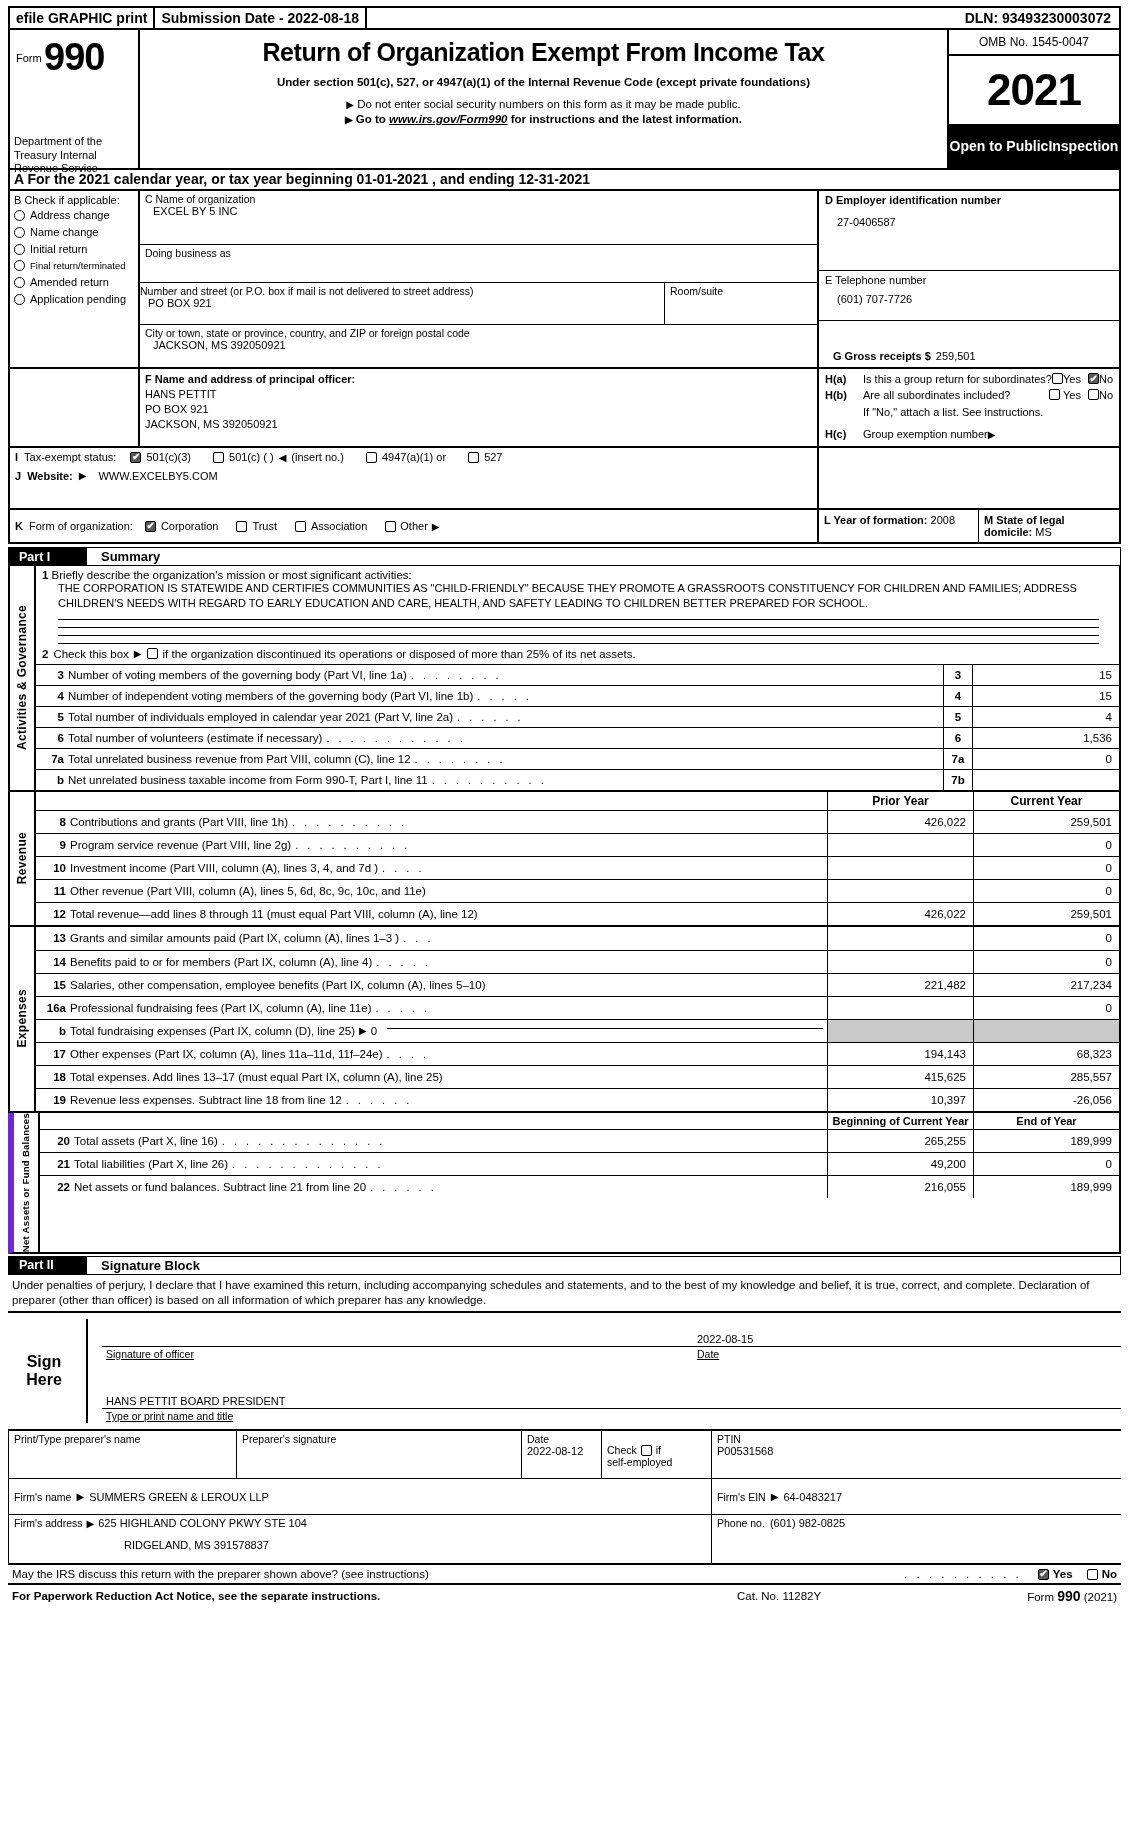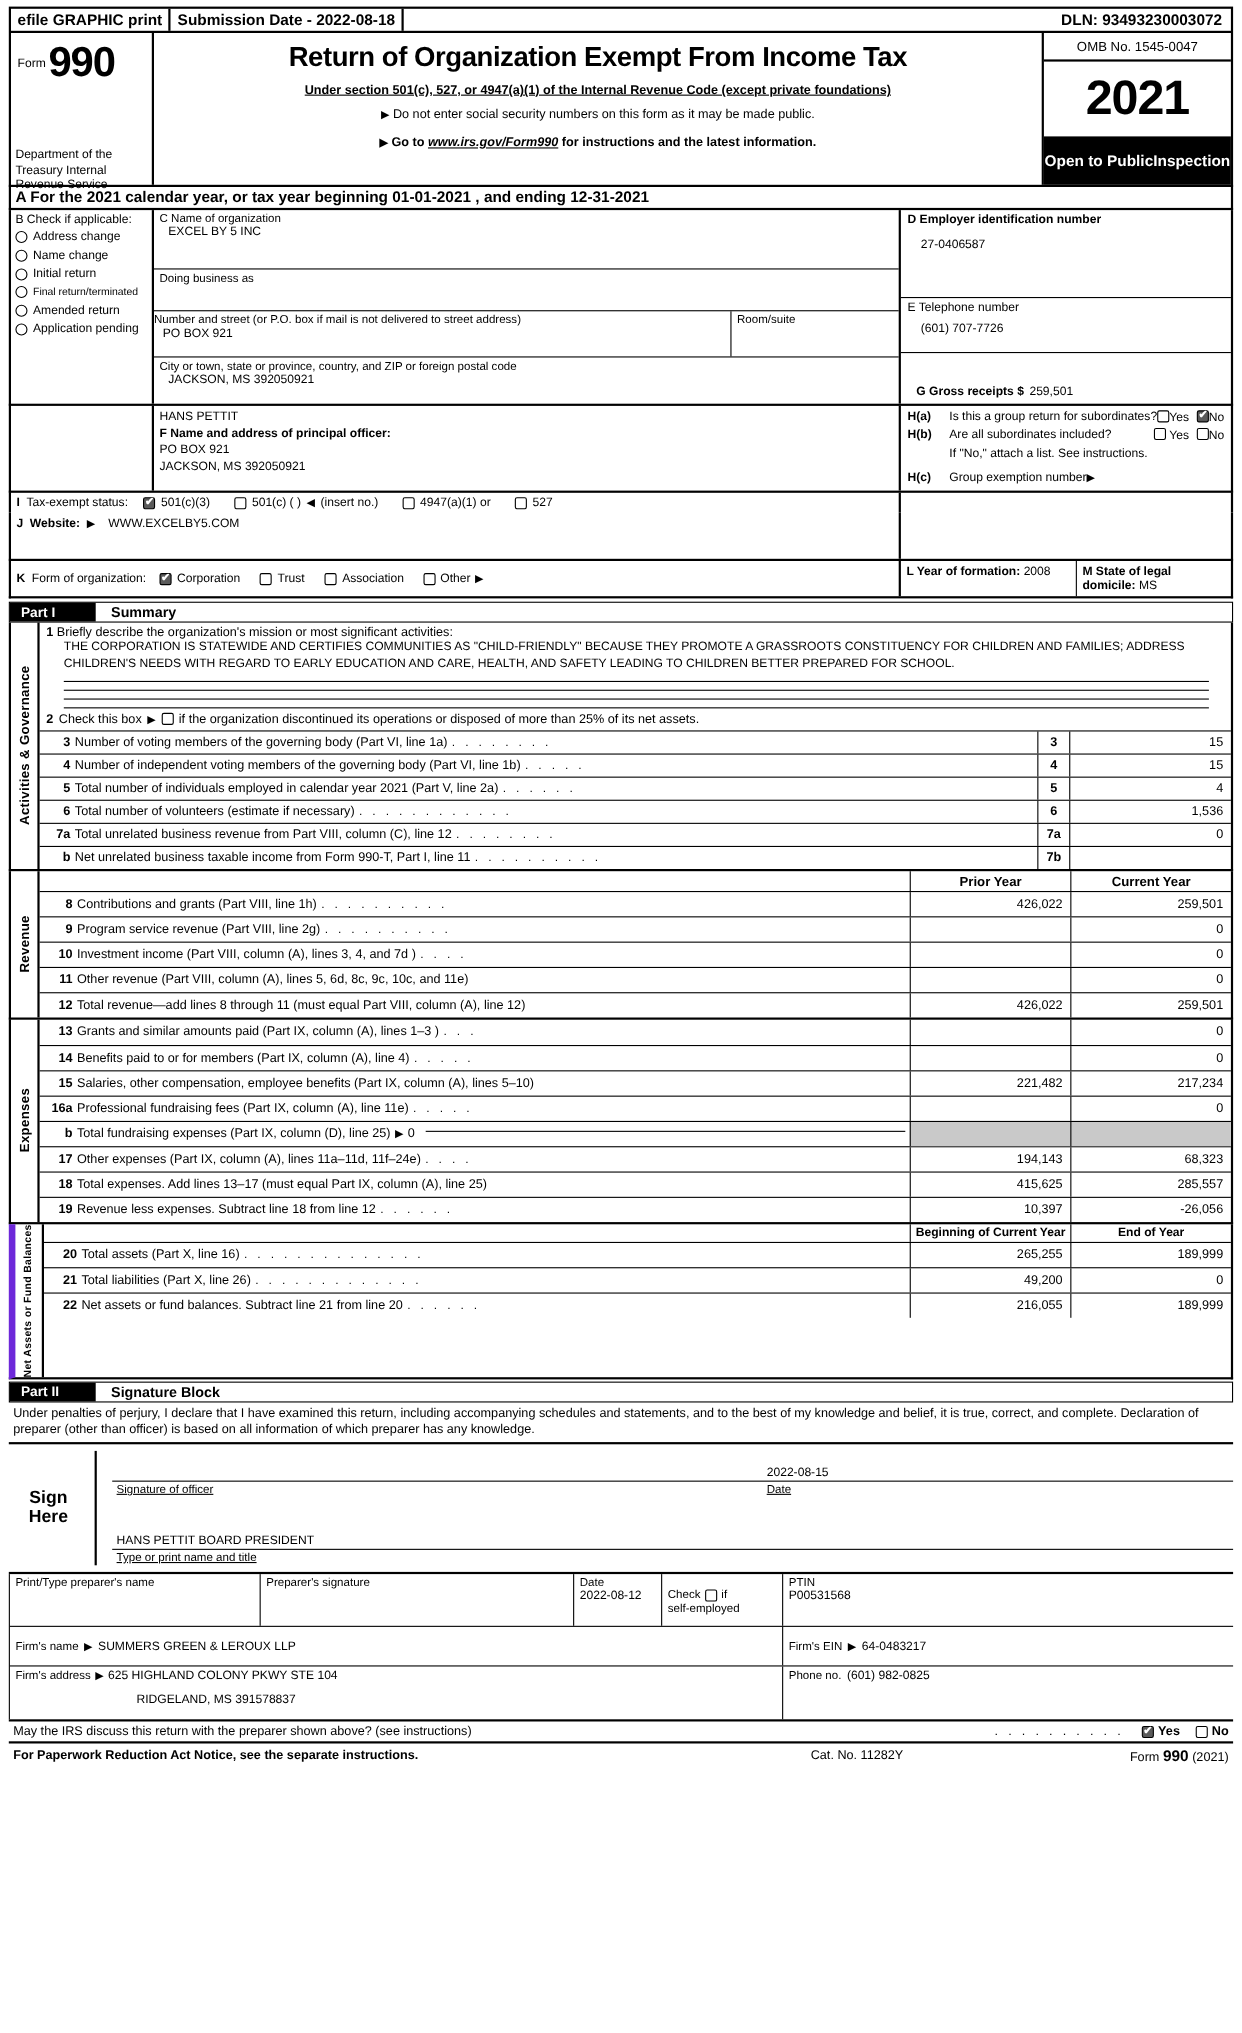--- a/index.html
+++ b/index.html
@@ -18,23 +18,23 @@
   .efile-cell:last-child { border-right:none; flex:1; justify-content:flex-end; padding-right:8px; }
 
   
   .titleblock { display:flex; border:2px solid #000; border-top:none; height:140px; }
   .tb-left { width:130px; border-right:2px solid #000; position:relative; padding:4px 4px; }
   .tb-form { position:absolute; top:22px; left:6px; font-size:11px; }
   .tb-990 { position:absolute; top:6px; left:34px; font-size:38px; font-weight:bold; letter-spacing:-1px; }
   .tb-dept { position:absolute; bottom:-8px; left:4px; font-size:11px; line-height:1.25; }
   .tb-mid { flex:1; border-right:2px solid #000; text-align:center; padding-top:4px; }
   .tb-title { font-size:25px; font-weight:bold; letter-spacing:-0.4px; margin-top:4px; }
-  .tb-sub1 { font-size:11.5px; font-weight:bold; margin-top:9px;text-decoration:underline; }
+  .tb-sub1 { font-size:11.5px; font-weight:bold; margin-top:9px; }
   .tb-sub2 { font-size:11.5px; margin-top:10px; }
-  .tb-sub3 { font-size:11.5px; font-weight:bold; margin-top:14px; }
+  .tb-sub3 { font-size:11.5px; font-weight:bold; margin-top:3px; }
   .tb-sub3 i { text-decoration:underline; }
   .tb-right { width:170px; display:flex; flex-direction:column; }
   .tb-omb { height:26px; border-bottom:2px solid #000; display:flex; align-items:center;
             justify-content:center; font-size:12px; }
   .tb-year { flex:1; display:flex; align-items:center; justify-content:center;
              font-size:44px; font-weight:bold; letter-spacing:-1px; }
   .tb-open { height:44px; background:#000; color:#fff; display:flex; flex-direction:row;
              align-items:center; justify-content:center; font-weight:bold; font-size:14px; line-height:1.15; }
 
   
@@ -273,22 +273,22 @@
       <div class="d-cell" style="height:46px;border-bottom:none;display:flex;align-items:flex-end;padding-bottom:5px">
         <span style="font-weight:bold;padding-left:8px">G Gross receipts $</span>
         <span style="padding-left:5px">259,501</span>
       </div>
     </div>
   </div>
 
   <div class="fh">
     <div class="fh-left"></div>
     <div class="fh-mid">
+      <div style="font-weight:bold">F  Name and address of principal officer:</div>
       <div>HANS PETTIT</div>
-      <div style="font-weight:bold">F  Name and address of principal officer:</div>
       <div>PO BOX 921</div>
       <div>JACKSON, MS  392050921</div>
     </div>
     <div class="fh-right">
       <div class="hrow">
         <div class="hkey">H(a)</div>
         <div class="htxt">Is this a group return for subordinates?</div>
         <div class="hyn">
           <span><span class="cb"></span><span>Yes</span></span>
           <span><span class="cb checked"></span><span>No</span></span>

